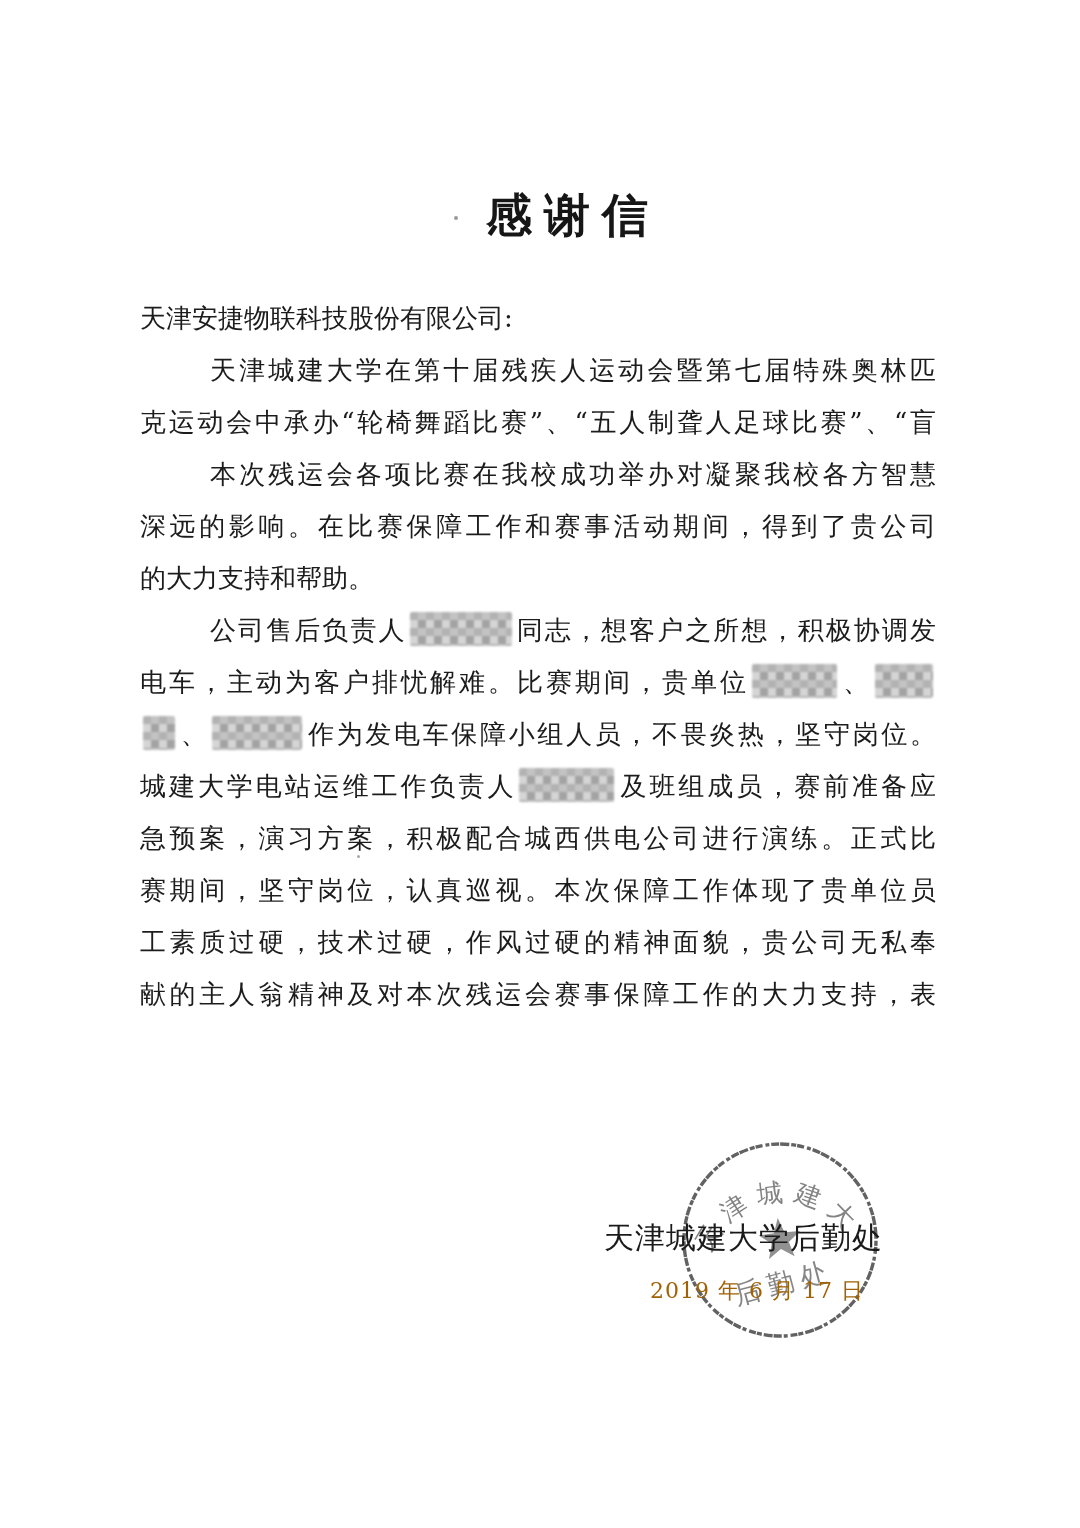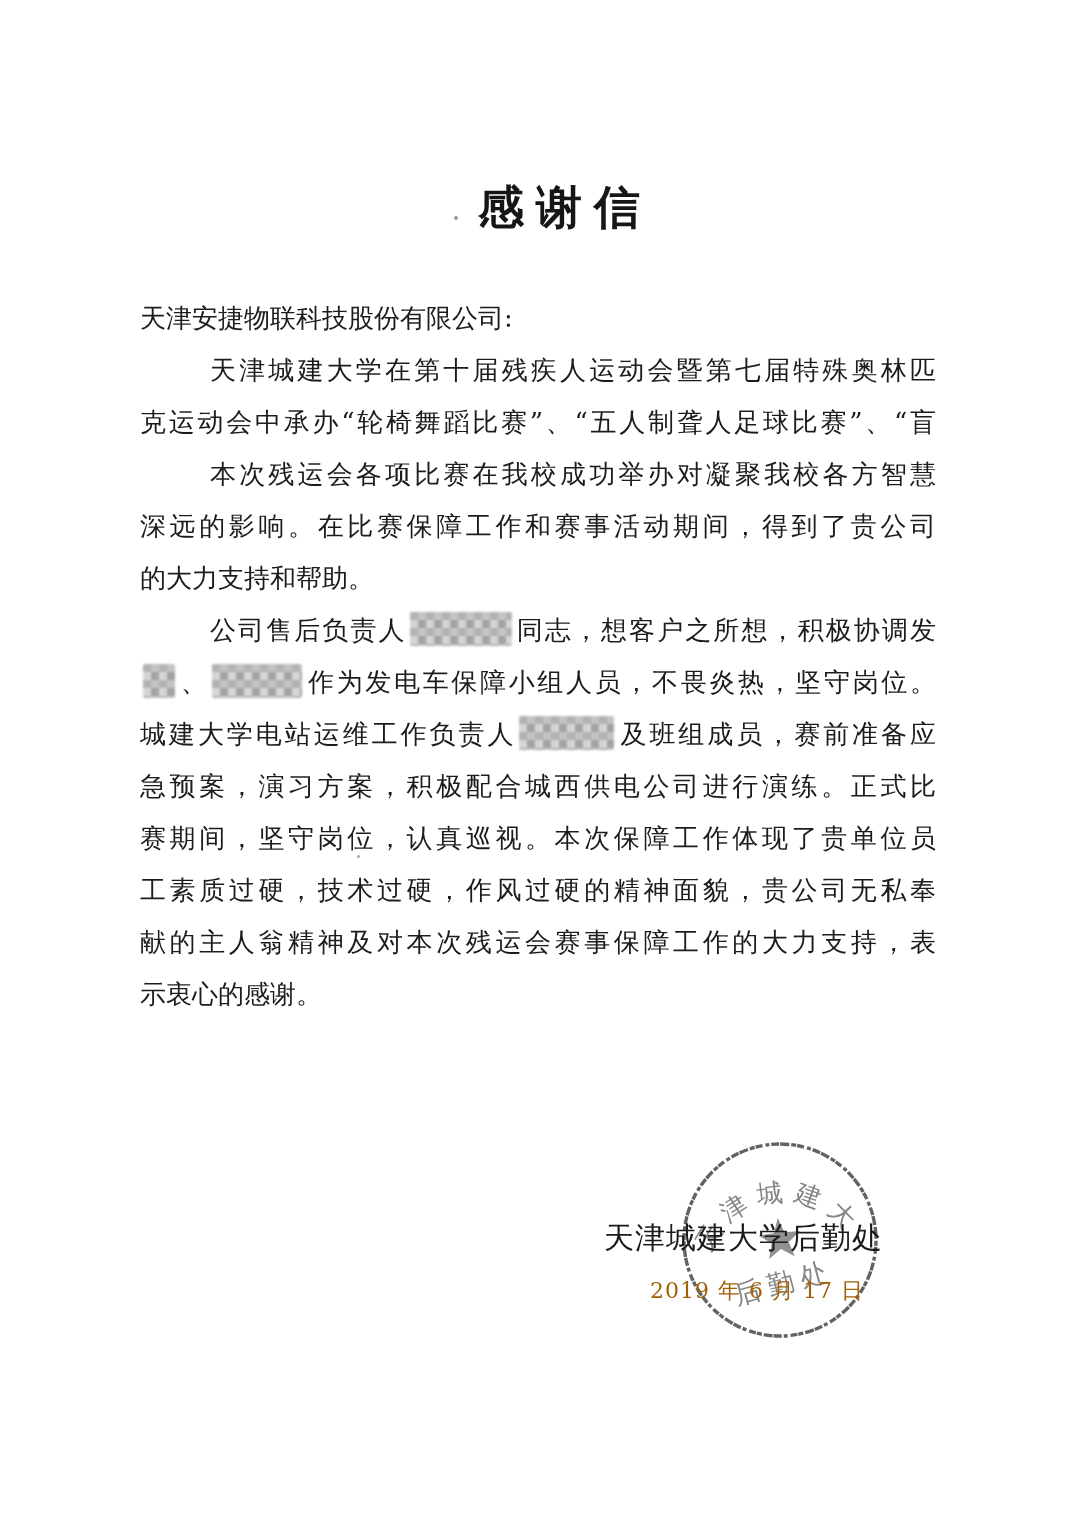--- a/index.html
+++ b/index.html
@@ -6,21 +6,21 @@
   .page{
     position:relative;
     width:1080px;height:1528px;
     background:#ffffff;
     overflow:hidden;
     color:#1c1c1c;
     font-family:"DejaVu Serif","Liberation Serif",serif;
   }
   .title{
     position:absolute;left:140px;top:184px;width:850px;
-    margin:0;text-align:center;
+    margin:8px;text-align:center;
     font-family:"DejaVu Sans","Liberation Sans",sans-serif;
     font-weight:700;font-size:46px;line-height:1;
     letter-spacing:12px;color:#161616;
   }
   .letter-body{
     position:absolute;left:140px;top:292px;width:796px;
   }
   .line{
     height:52px;line-height:52px;
     font-size:26px;
@@ -77,30 +77,30 @@
 
     <div class="line indent">天津城建大学在第十届残疾人运动会暨第七届特殊奥林匹</div>
     <div class="line">克运动会中承办“轮椅舞蹈比赛”、“五人制聋人足球比赛”、“盲</div>
 
     <div class="line indent">本次残运会各项比赛在我校成功举办对凝聚我校各方智慧</div>
     <div class="line">深远的影响。在比赛保障工作和赛事活动期间，得到了贵公司</div>
     <div class="line end">的大力支持和帮助。</div>
 
     <div class="line indent"><span>公司售后负责人</span><span class="redact rw-102"></span><span>同志，想客户之所想，积极协调发</span></div>
 
+    <div class="line"><span>电车，主动为客户排忧解难。比赛期间，贵单位</span><span class="redact rw-85"></span><span>、</span><span class="redact rw-58"></span></div>
 
     <div class="line"><span class="redact rw-32"></span><span>、</span><span class="redact rw-90"></span><span>作为发电车保障小组人员，不畏炎热，坚守岗位。</span></div>
 
     <div class="line"><span>城建大学电站运维工作负责人</span><span class="redact rw-95"></span><span>及班组成员，赛前准备应</span></div>
 
     <div class="line">急预案，演习方案，积极配合城西供电公司进行演练。正式比</div>
     <div class="line">赛期间，坚守岗位，认真巡视。本次保障工作体现了贵单位员</div>
     <div class="line">工素质过硬，技术过硬，作风过硬的精神面貌，贵公司无私奉</div>
     <div class="line">献的主人翁精神及对本次残运会赛事保障工作的大力支持，表</div>
-    <div class="line end">示衷心的感谢。</div>
   </div>
 
   <svg class="stamp" viewBox="0 0 208 208" xmlns="http://www.w3.org/2000/svg">
     <g transform="rotate(-6 104 104)">
       <circle cx="104" cy="104" r="96" fill="none" stroke="#474747" stroke-width="3.4" stroke-dasharray="9 2 5 1 7 3 4 2 8 1"></circle>
       <path id="seal-arc" d="M 31 118 A 77 77 0 0 1 177 118" fill="none" stroke="none"></path>
       <text font-size="26" fill="#4a4a4a" letter-spacing="9" font-family="DejaVu Serif, serif" opacity="0.8">
         <textPath href="#seal-arc" startOffset="4%">天津城建大学</textPath>
       </text>
       <path d="M104,82 L109.3,96.7 L124.9,97.2 L112.6,106.8 L116.9,121.8

